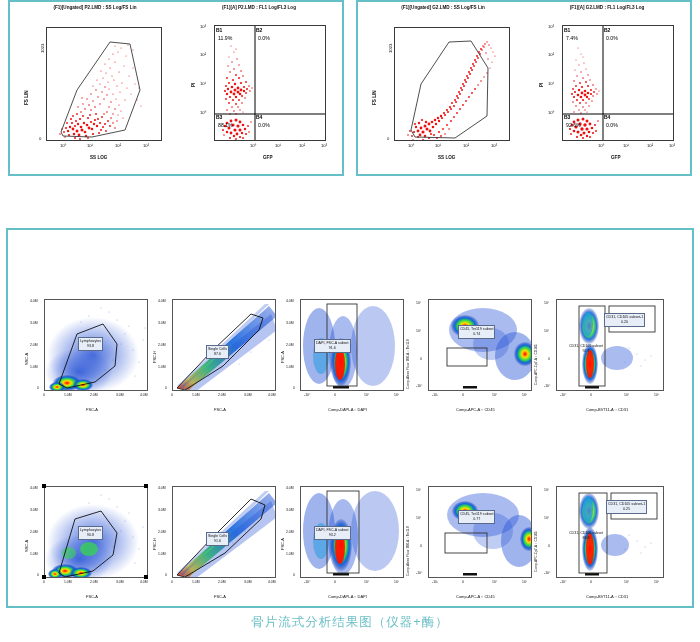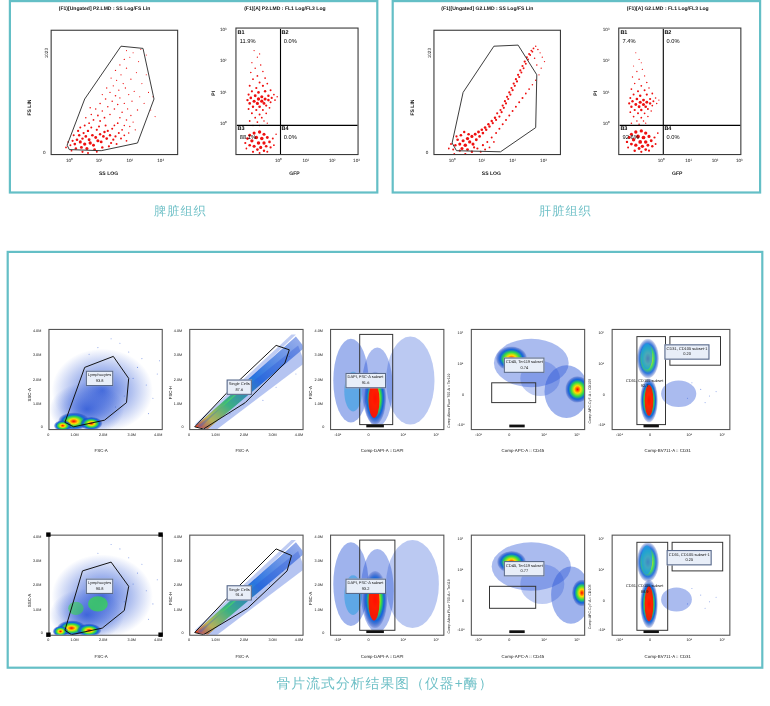--- a/index.html
+++ b/index.html
@@ -638,24 +638,20 @@
 
         <div class="ticktxt" style="left:72px;top:138px;">10⁰</div>
         <div class="ticktxt" style="left:97px;top:138px;">10¹</div>
         <div class="ticktxt" style="left:121px;top:138px;">10²</div>
         <div class="ticktxt" style="left:143px;top:138px;">10³</div>
         <div class="axlabel" style="left:85px;top:150px;">GFP</div>
       </div>
     </div>
   </div>
 
-  <div class="cap-row">
-    <div class="caption-teal cap-left">脾脏组织</div>
-    <div class="caption-teal cap-right">肝脏组织</div>
-  </div>
 
   <div class="bottom-panel">
     <div class="grid-rows">
 
       <div class="grow">
 
         <div class="cell" style="left:0px;width:150px;">
           <div class="dplot">
             <div class="dtitle-y" style="left:8px;top:80px;">SSC-A</div>
             <div class="dtick" style="left:14px;top:14px;">4.0M</div>

